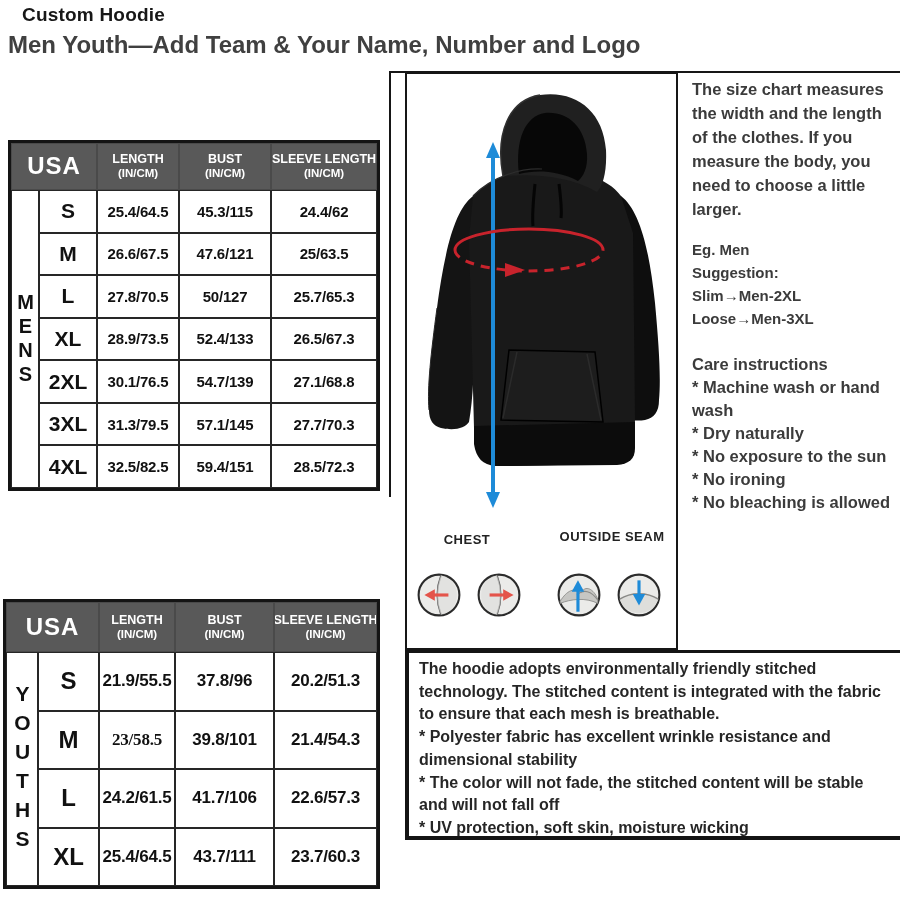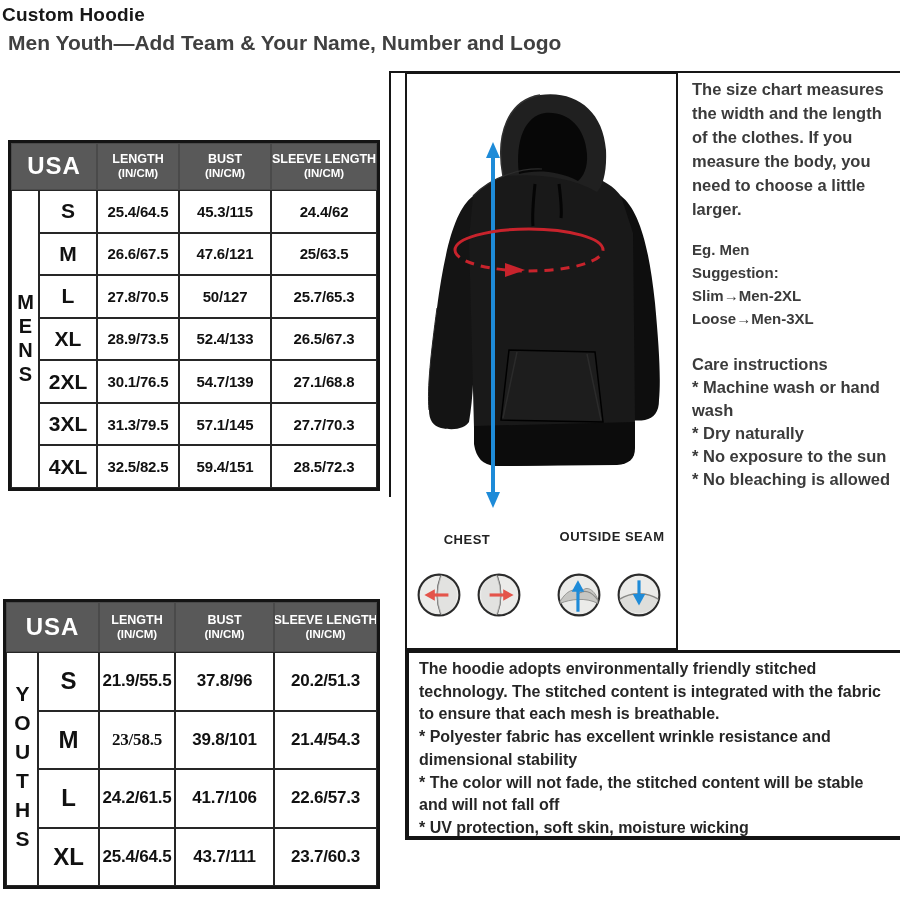--- a/index.html
+++ b/index.html
@@ -1,22 +1,22 @@
 <!DOCTYPE html>
 <html><head>
 <meta charset="utf-8">
 <style>
   html,body{margin:0;padding:0;background:#fff;}
   #page{position:relative;width:900px;height:900px;background:#ffffff;overflow:hidden;
         font-family:"Liberation Sans",sans-serif;color:#1c1c1c;}
   .abs{position:absolute;}
 
   
-  .title1{left:2px;top:4px;font-size:19px;font-weight:bold;color:#171717;letter-spacing:.2px;}
-  .title2{left:8px;top:31px;font-size:21px;font-weight:bold;color:#404040;}
+  .title1{left:22px;top:4px;font-size:19px;font-weight:bold;color:#171717;letter-spacing:.2px;}
+  .title2{left:8px;top:31px;font-size:24px;font-weight:bold;color:#404040;}
 
   
   .top-rule{left:389px;top:71px;width:511px;height:2px;background:#161616;}
   .stray-rule{left:389px;top:71px;width:2px;height:426px;background:#161616;}
   .hoodie-box{left:405px;top:72px;width:273px;height:578px;border:2px solid #161616;background:#fff;box-sizing:border-box;}
   .desc-box{left:405px;top:650px;width:495px;height:190px;border-top:3px solid #141414;border-left:4px solid #141414;border-bottom:4px solid #141414;box-sizing:border-box;padding:5px 4px 4px 10px;overflow:hidden;}
   .desc-box .list-line{font-size:16px;font-weight:bold;color:#262626;line-height:1.42;}
 
   
   .size-table{display:grid;background:#fff;border:3px solid #141414;box-sizing:border-box;}
@@ -212,20 +212,21 @@
         <div class="list-line">Suggestion:</div>
         <div class="list-line">Slim→Men-2XL</div>
         <div class="list-line">Loose→Men-3XL</div>
       </div>
     <div class="mp-care">
       <div class="list-line">Care instructions</div>
       <div>
           <div class="list-line">* Machine wash or hand wash</div>
           <div class="list-line">* Dry naturally</div>
           <div class="list-line">* No exposure to the sun</div>
+          <div class="list-line">* No ironing</div>
           <div class="list-line">* No bleaching is allowed</div>
         </div>
     </div>
   </div>
 
   <div class="abs desc-box">
       <div class="list-line">The hoodie adopts environmentally friendly stitched technology. The stitched content is integrated with the fabric to ensure that each mesh is breathable.</div>
       <div class="list-line">* Polyester fabric has excellent wrinkle resistance and dimensional stability</div>
       <div class="list-line">* The color will not fade, the stitched content will be stable and will not fall off</div>
       <div class="list-line">* UV protection, soft skin, moisture wicking</div>

